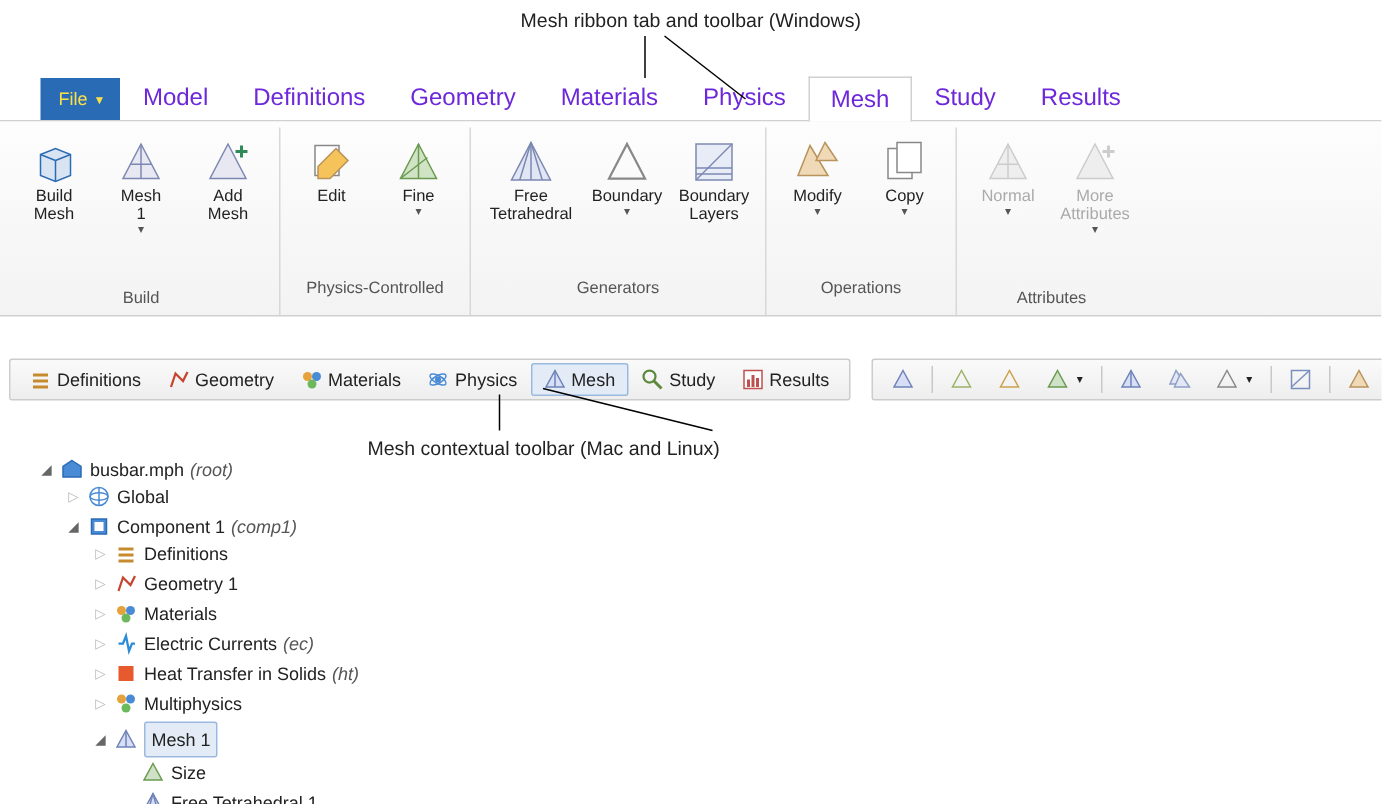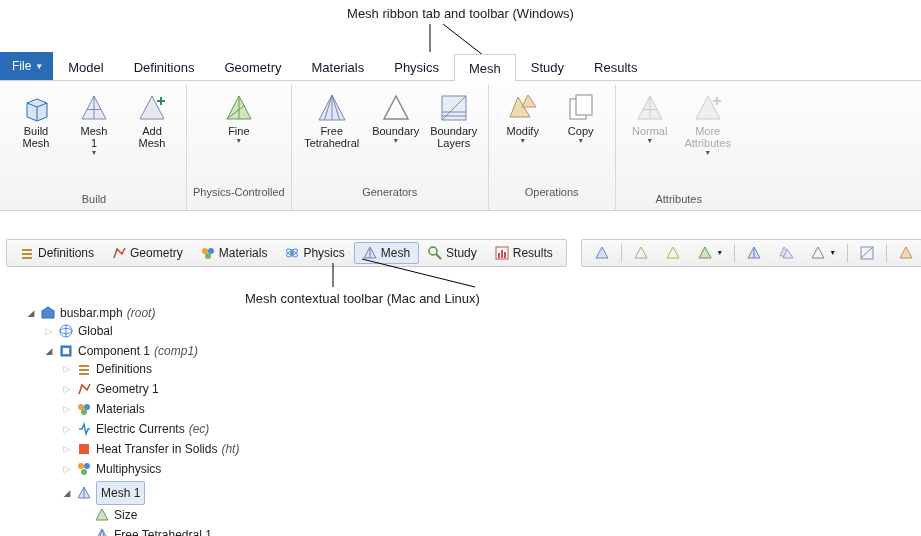--- a/index.html
+++ b/index.html
@@ -3,23 +3,23 @@
 <meta charset="utf-8">
 <style>
   * { box-sizing: border-box; margin: 0; padding: 0; }
   body { font-family: "Segoe UI", Tahoma, sans-serif; font-size: 12px; color: #222; background: #fff; width: 921px; }
   
   .annotation-top { text-align: center; font-size: 13px; padding: 6px 0 4px 0; position: relative; }
   .annotation-top .ptrs { position: absolute; top: 24px; left: 0; width: 100%; height: 40px; pointer-events: none; }
   
   .ribbon-wrap { margin-top: 28px; }
   .tabbar { display: flex; align-items: flex-end; border-bottom: 1px solid #d0d0d0; background: #fff; height: 28px; }
-  .file-btn { background: #2a6bb6; color: #ffffff; font-size: 12px; padding: 6px 10px 6px 12px; display: flex; align-items: center; gap: 4px; cursor: pointer; height: 28px; }
+  .file-btn { background: #2a6bb6; color: #fde047; font-size: 12px; padding: 6px 10px 6px 12px; display: flex; align-items: center; gap: 4px; cursor: pointer; height: 28px; margin-left: 27px; }
   .file-btn .caret { font-size: 8px; }
-  .tab { padding: 6px 14px 5px 14px; color: #0f172a; cursor: pointer; border: 1px solid transparent; border-bottom: none; font-size: 13px; }
+  .tab { padding: 6px 14px 5px 14px; color: #6d28d9; cursor: pointer; border: 1px solid transparent; border-bottom: none; font-size: 16px; }
   .tab.active { border-color: #d0d0d0; background: #fff; position: relative; top: 1px; }
   
   .ribbon { display: flex; border-bottom: 1px solid #d0d0d0; background: linear-gradient(#fdfdfd,#f3f3f3); padding: 4px 2px 0 2px; }
   .group { border-right: 1px solid #d8d8d8; padding: 2px 6px 2px 6px; display: flex; flex-direction: column; align-items: center; gap: 32px; }
   .group:last-child { border-right: none; }
   .group-btns { display: flex; gap: 2px; }
   .grp-label { font-size: 11px; color: #555; padding: 3px 0 3px 0; }
   .ribbtn { display: flex; flex-direction: column; align-items: center; justify-content: flex-start; width: 56px; padding: 4px 2px 0 2px; cursor: pointer; text-align: center; line-height: 1.1; }
   .ribbtn.wide { width: 68px; }
   .ribbtn .icon { height: 34px; display: flex; align-items: center; justify-content: center; }
@@ -124,20 +124,31 @@
             <div class="lbl">
               <span>Add</span>
               <span>Mesh</span>
             </div>
           </div>
         </div>
         <div class="grp-label">Build</div>
       </div>
       <div class="group">
         <div class="group-btns">
+          <div class="ribbtn">
+            <div class="icon">
+              <svg width="30" height="30">
+                <rect x="4" y="4" width="16" height="20" fill="#fff" stroke="#888"></rect>
+                <path d="M18 6 L26 14 L14 26 L6 26 L6 18 Z" fill="#f6c35a" stroke="#b8935b"></path>
+              </svg>
+            </div>
+            <div class="lbl">
+              <span>Edit</span>
+            </div>
+          </div>
           <div class="ribbtn">
             <div class="icon">
               <svg width="30" height="30">
                 <polygon points="15,3 27,26 3,26" fill="#d0e4c5" stroke="#6a9a50"></polygon>
                 <line x1="15" y1="3" x2="15" y2="26" stroke="#6a9a50"></line>
                 <line x1="3" y1="26" x2="21" y2="12" stroke="#6a9a50"></line>
               </svg>
             </div>
             <div class="lbl">
               <span>Fine</span>

